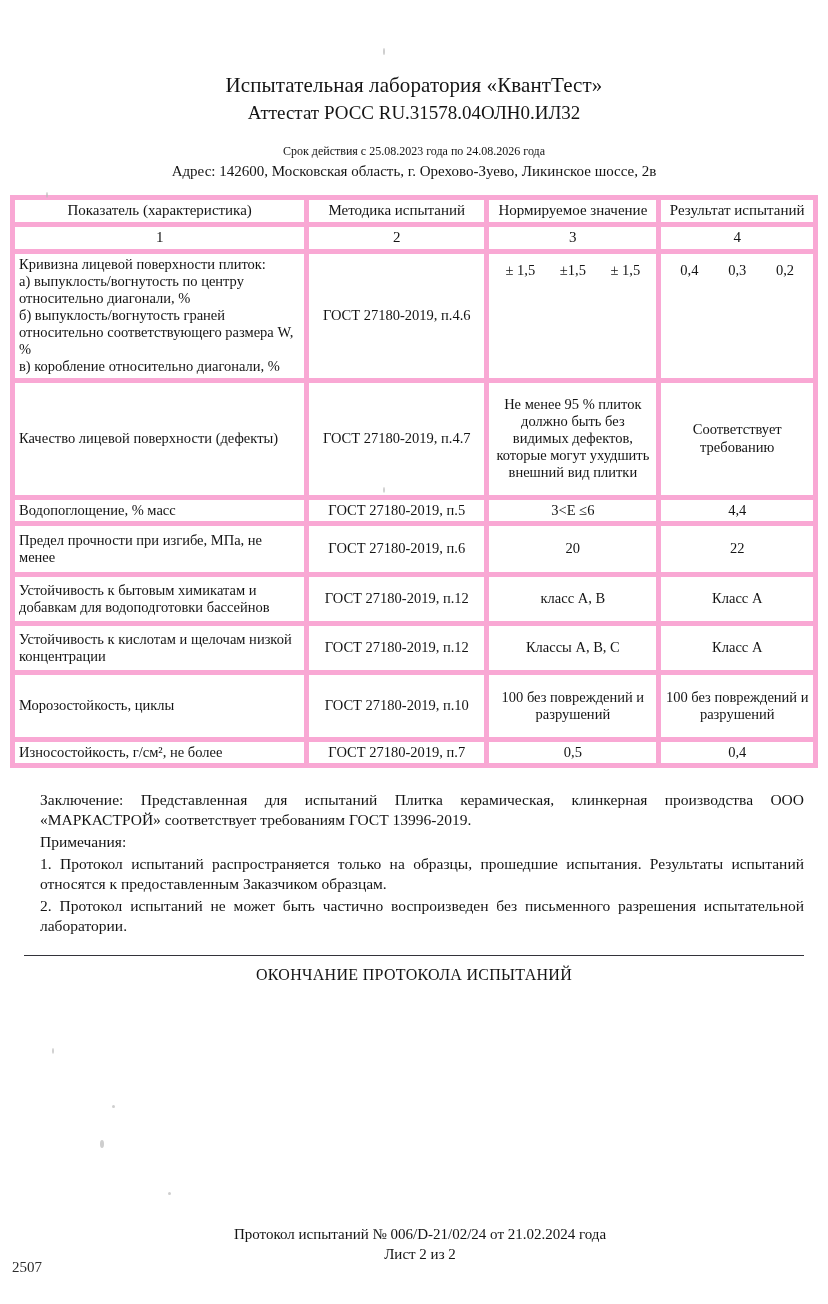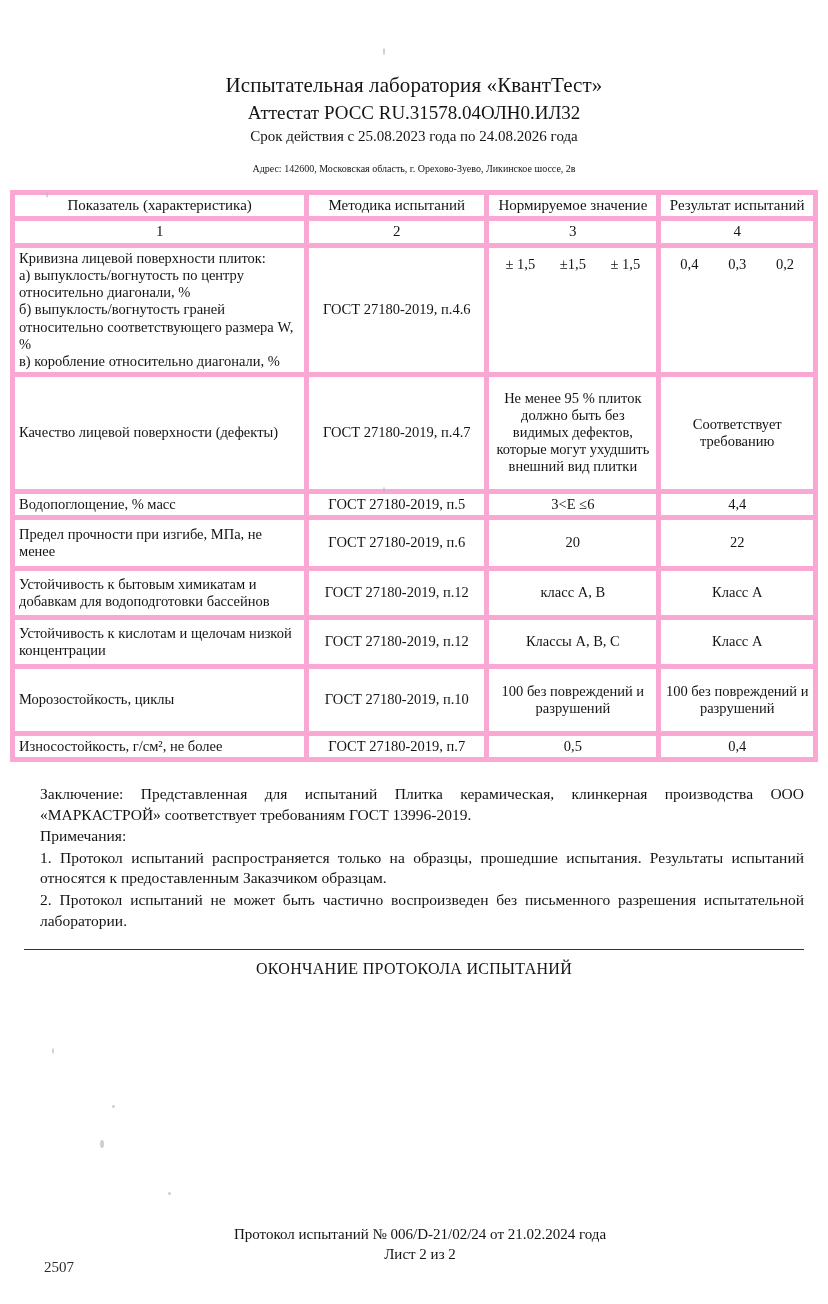--- a/index.html
+++ b/index.html
@@ -32,28 +32,28 @@
     font-size: 21px;
     line-height: 1.25;
     letter-spacing: 0.1px;
   }
   .header .attestation {
     font-size: 19px;
     line-height: 1.3;
     margin-top: 3px;
   }
   .header .validity {
-    font-size: 15px;
+    font-size: 12px;
     line-height: 1.35;
-    margin-top: 0;
+    margin-top: 17px;
   }
   .header .address {
-    font-size: 10px;
+    font-size: 15px;
     line-height: 1.35;
-    margin-top: 16px;
+    margin-top: 2px;
     padding: 0 4px;
   }
 
   
   .table-wrap {
     margin: 14px 10px 0 10px;
   }
   table.report {
     width: 808px;
     border-collapse: collapse;
@@ -142,21 +142,21 @@
     position: absolute;
     left: 12px;
     right: 0;
     bottom: 40px;
     text-align: center;
     font-size: 15px;
     line-height: 1.35;
   }
   .corner-code {
     position: absolute;
-    left: 44px;
+    left: 12px;
     bottom: 28px;
     font-size: 15px;
     color: #2d2d2d;
   }
 
   
   .speck {
     position: absolute;
     background: #b9b9b9;
     border-radius: 50%;

